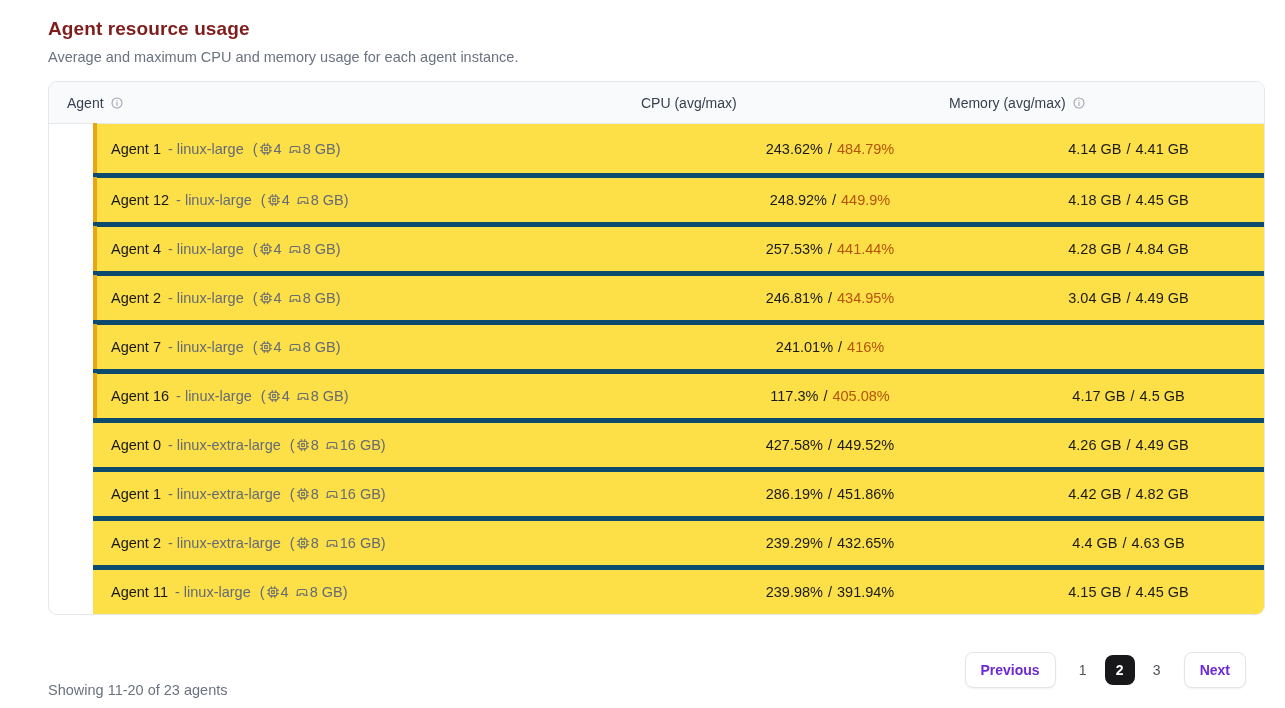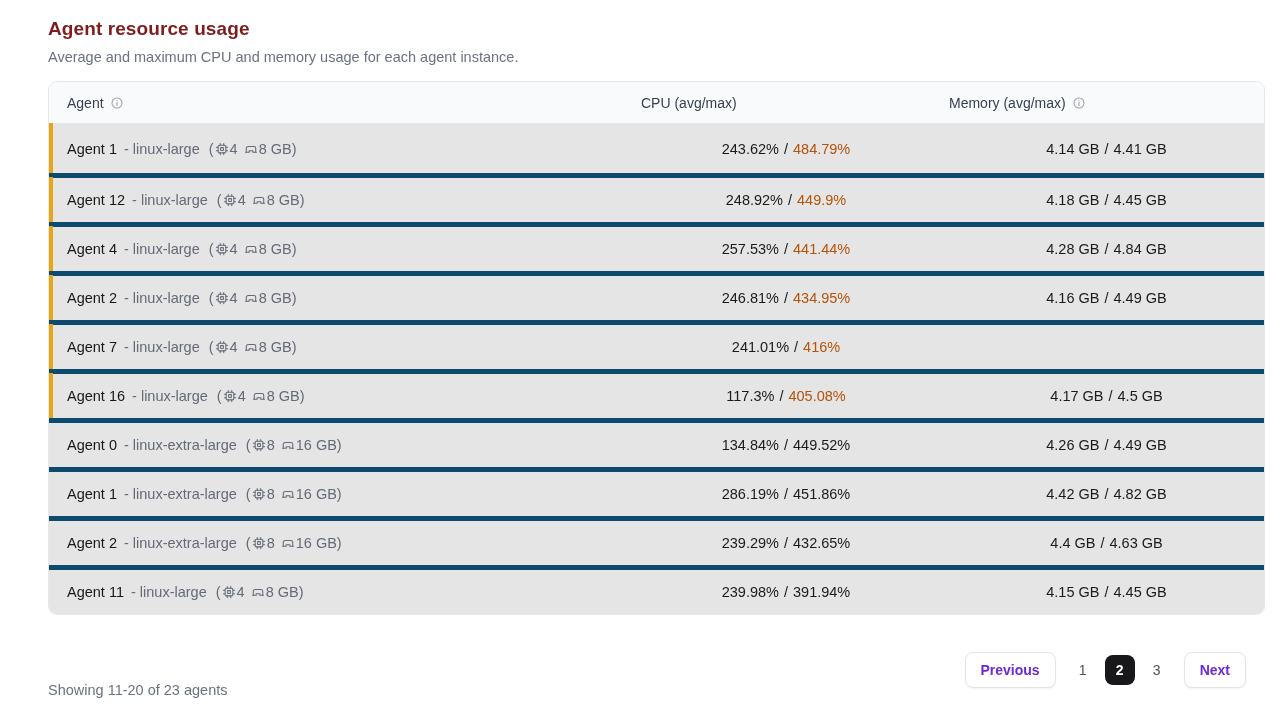--- a/index.html
+++ b/index.html
@@ -6,21 +6,21 @@
   html,body { width:1285px; height:708px; background:#fff; overflow:hidden;
     font-family:"Liberation Sans", sans-serif; color:#18181b; }
   .page { padding:18px 20px 0 48px; }
   .page-title { font-size:19px; font-weight:700; letter-spacing:.1px; color:#7f1d1d; }
   .page-subtitle { margin-top:9px; font-size:14.5px; color:#6b7280; }
 
   .table-card { margin-top:16px; border:1px solid #e5e7eb; border-radius:9px; overflow:hidden; background:#fff;text-align:center; }
   .thead, .row { display:grid; grid-template-columns:574px 308px 1fr; align-items:center; }
   .thead { height:42px; background:#f9fafb; border-bottom:1px solid #e5e7eb; }
   .th { display:flex; align-items:center; gap:6px; padding-left:18px; font-size:14px; color:#374151; font-weight:500; }
-  .row { height:49px; position:relative; background:#e5e5e5; }
+  .row { height:49px; position:relative; background:#fde047;margin-left:44px; }
   .row + .row { border-top:5px solid #0c4a6e; }
   .row.warn::before { content:""; position:absolute; left:0; top:-1px; bottom:0; width:4px;
     background:var(--warn-bar, #E8A617); }
   .cell { padding-left:18px; font-size:14.5px; }
   .agent-cell { display:flex; align-items:center; white-space:nowrap; }
   .agent-name { color:#18181b; }
   .agent-type { color:#646a76; margin-left:7px; }
   .agent-spec { display:inline-flex; align-items:center; color:#646a76; margin-left:9px; }
   .spec-icon { width:14px; height:14px; flex:none; }
   .spec-icon.chip { margin:0 1px 0 1px; }
@@ -176,21 +176,21 @@
               <use href="#ic-ram"></use>
             </svg>
           <span>8 GB</span>
           <span>)</span>
         </span>
       </div>
       <div class="cell cpu-cell">
         <span class="val">246.81%</span><span class="sep">/</span><span class="val cpu-max">434.95%</span>
       </div>
       <div class="cell mem-cell">
-        <span class="val">4.16 GB</span><span class="sep">/</span><span class="val">4.49 GB</span>
+        <span class="val">3.04 GB</span><span class="sep">/</span><span class="val">4.49 GB</span>
       </div>
     </div>
 
     <div class="row warn">
       <div class="cell agent-cell">
         <span class="agent-name">Agent 7</span>
         <span class="agent-type">- linux-large</span>
         <span class="agent-spec">
           <span>(</span>
           <svg class="spec-icon chip">
@@ -245,21 +245,21 @@
             </svg>
           <span>8</span>
           <svg class="spec-icon ram">
               <use href="#ic-ram"></use>
             </svg>
           <span>16 GB</span>
           <span>)</span>
         </span>
       </div>
       <div class="cell cpu-cell">
-        <span class="val">134.84%</span><span class="sep">/</span><span class="val cpu-max">449.52%</span>
+        <span class="val">427.58%</span><span class="sep">/</span><span class="val cpu-max">449.52%</span>
       </div>
       <div class="cell mem-cell">
         <span class="val">4.26 GB</span><span class="sep">/</span><span class="val">4.49 GB</span>
       </div>
     </div>
 
     <div class="row">
       <div class="cell agent-cell">
         <span class="agent-name">Agent 1</span>
         <span class="agent-type">- linux-extra-large</span>

